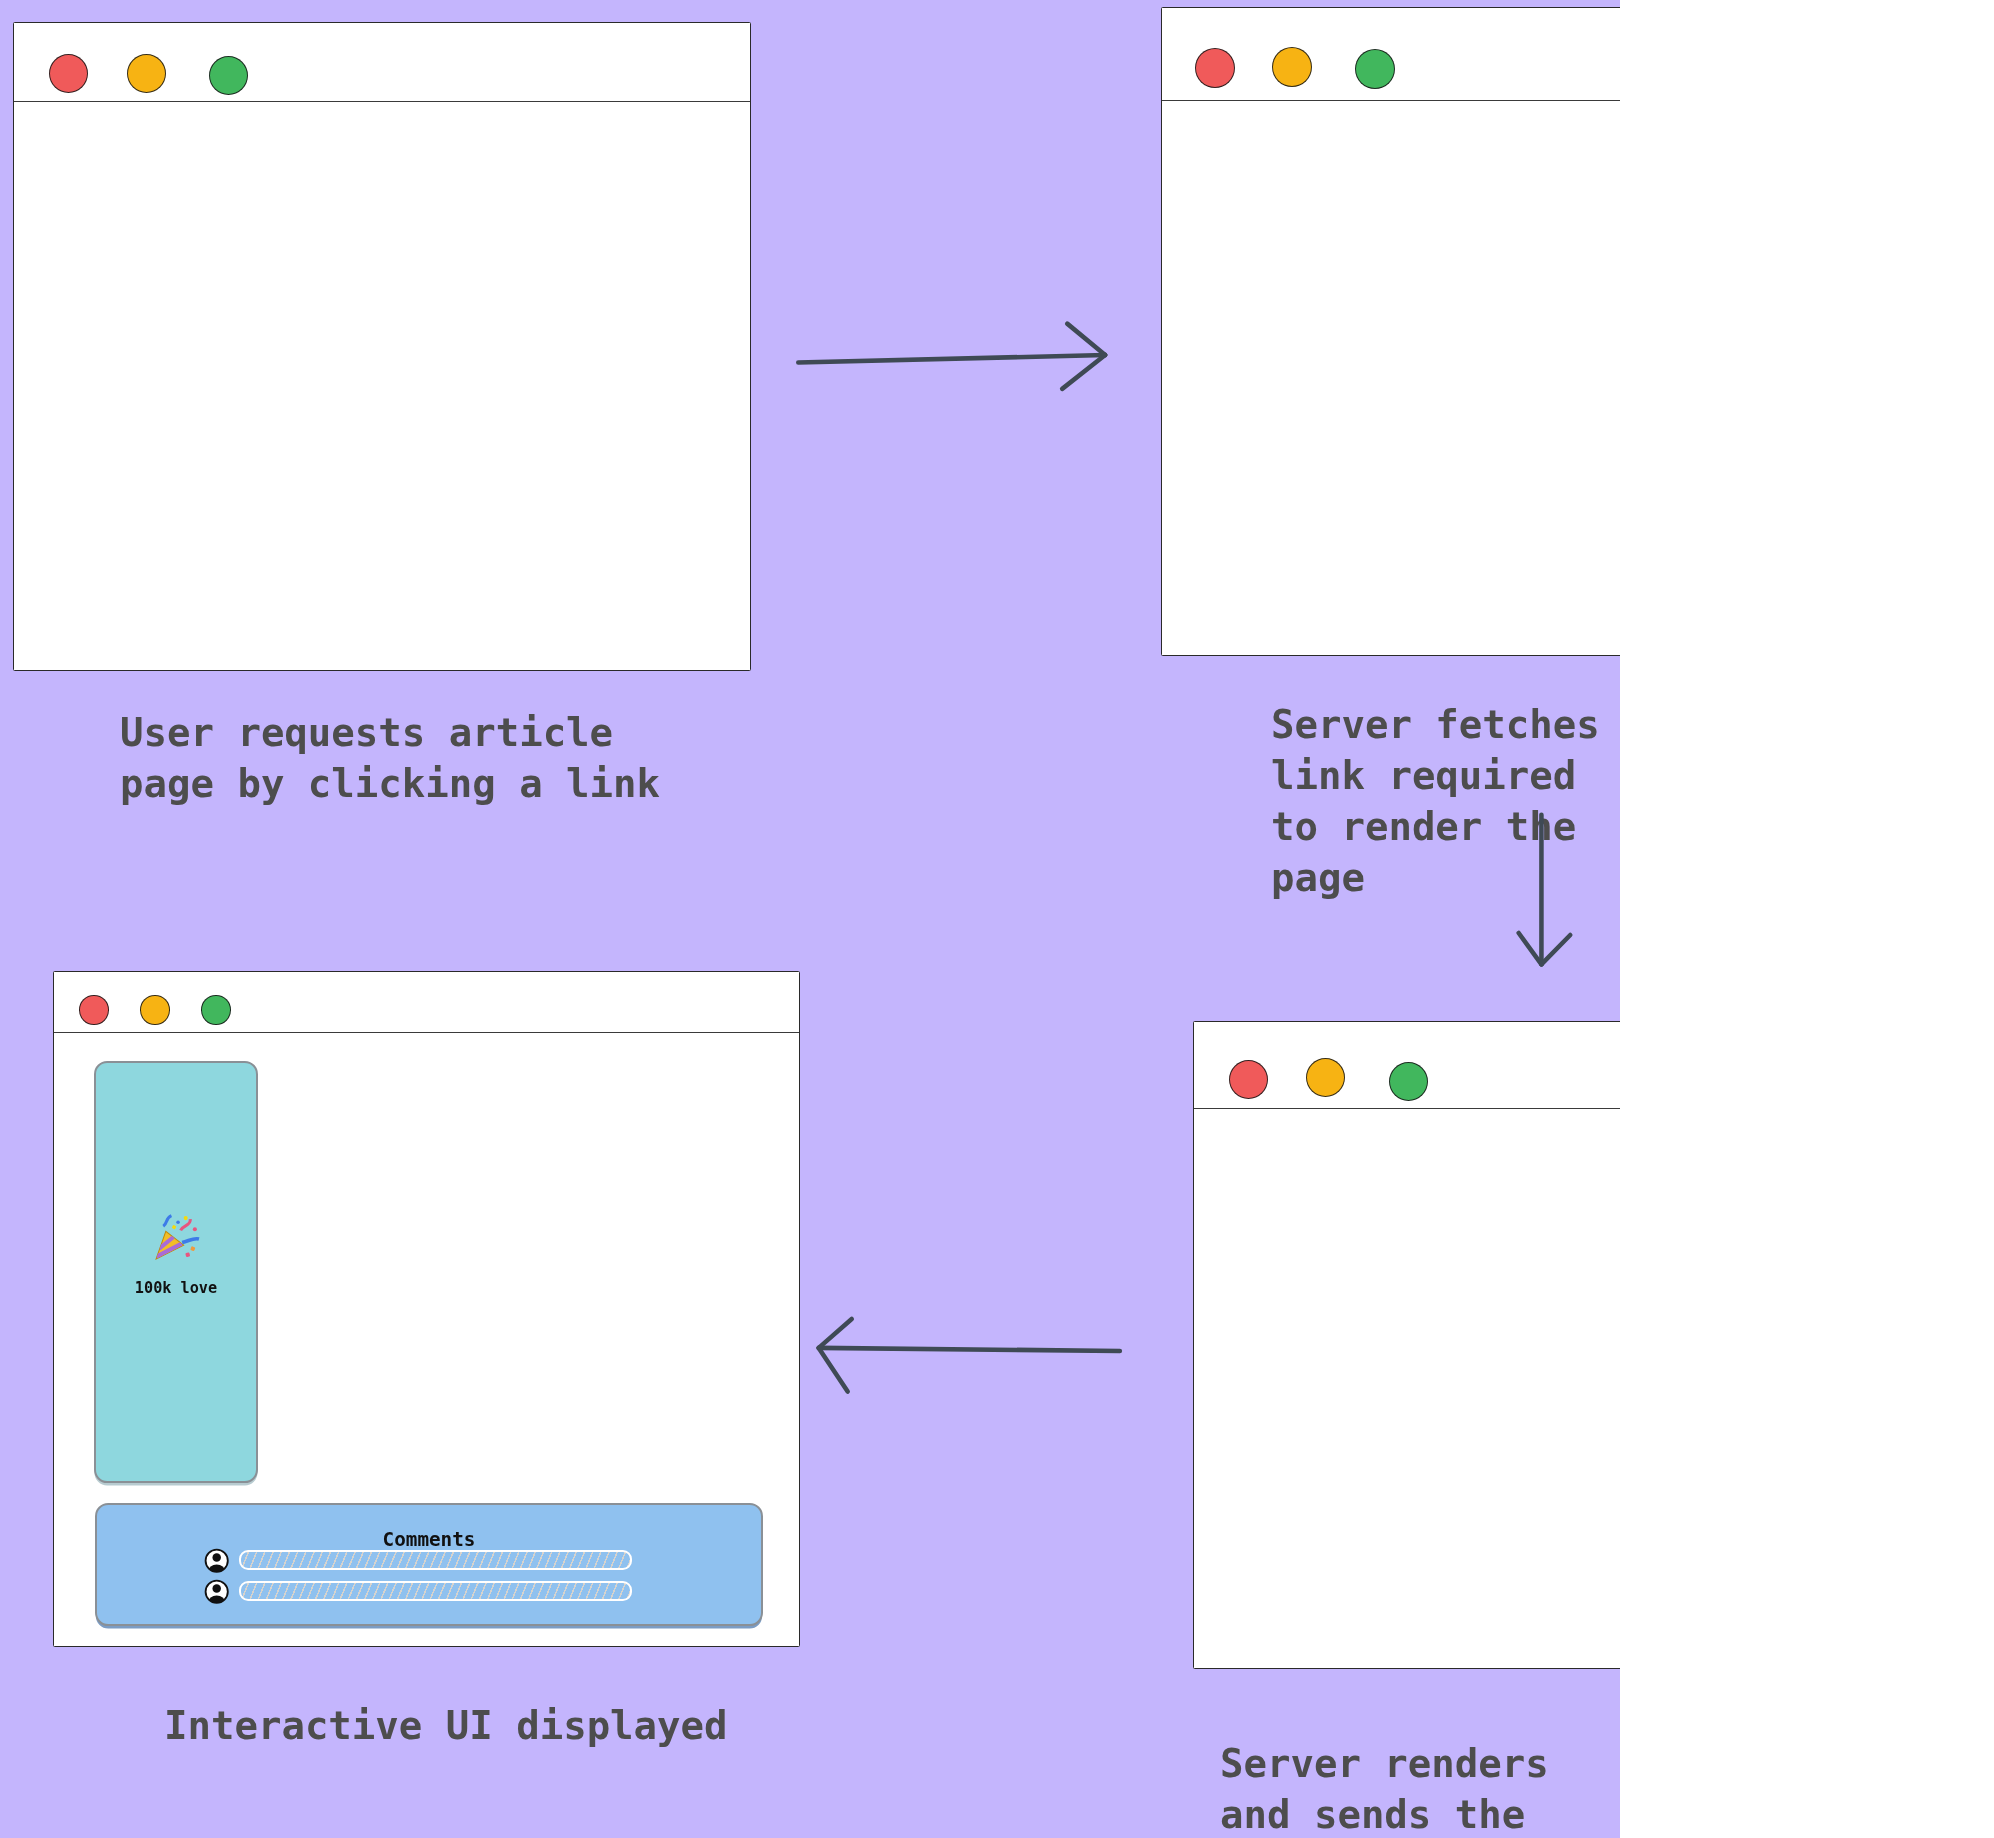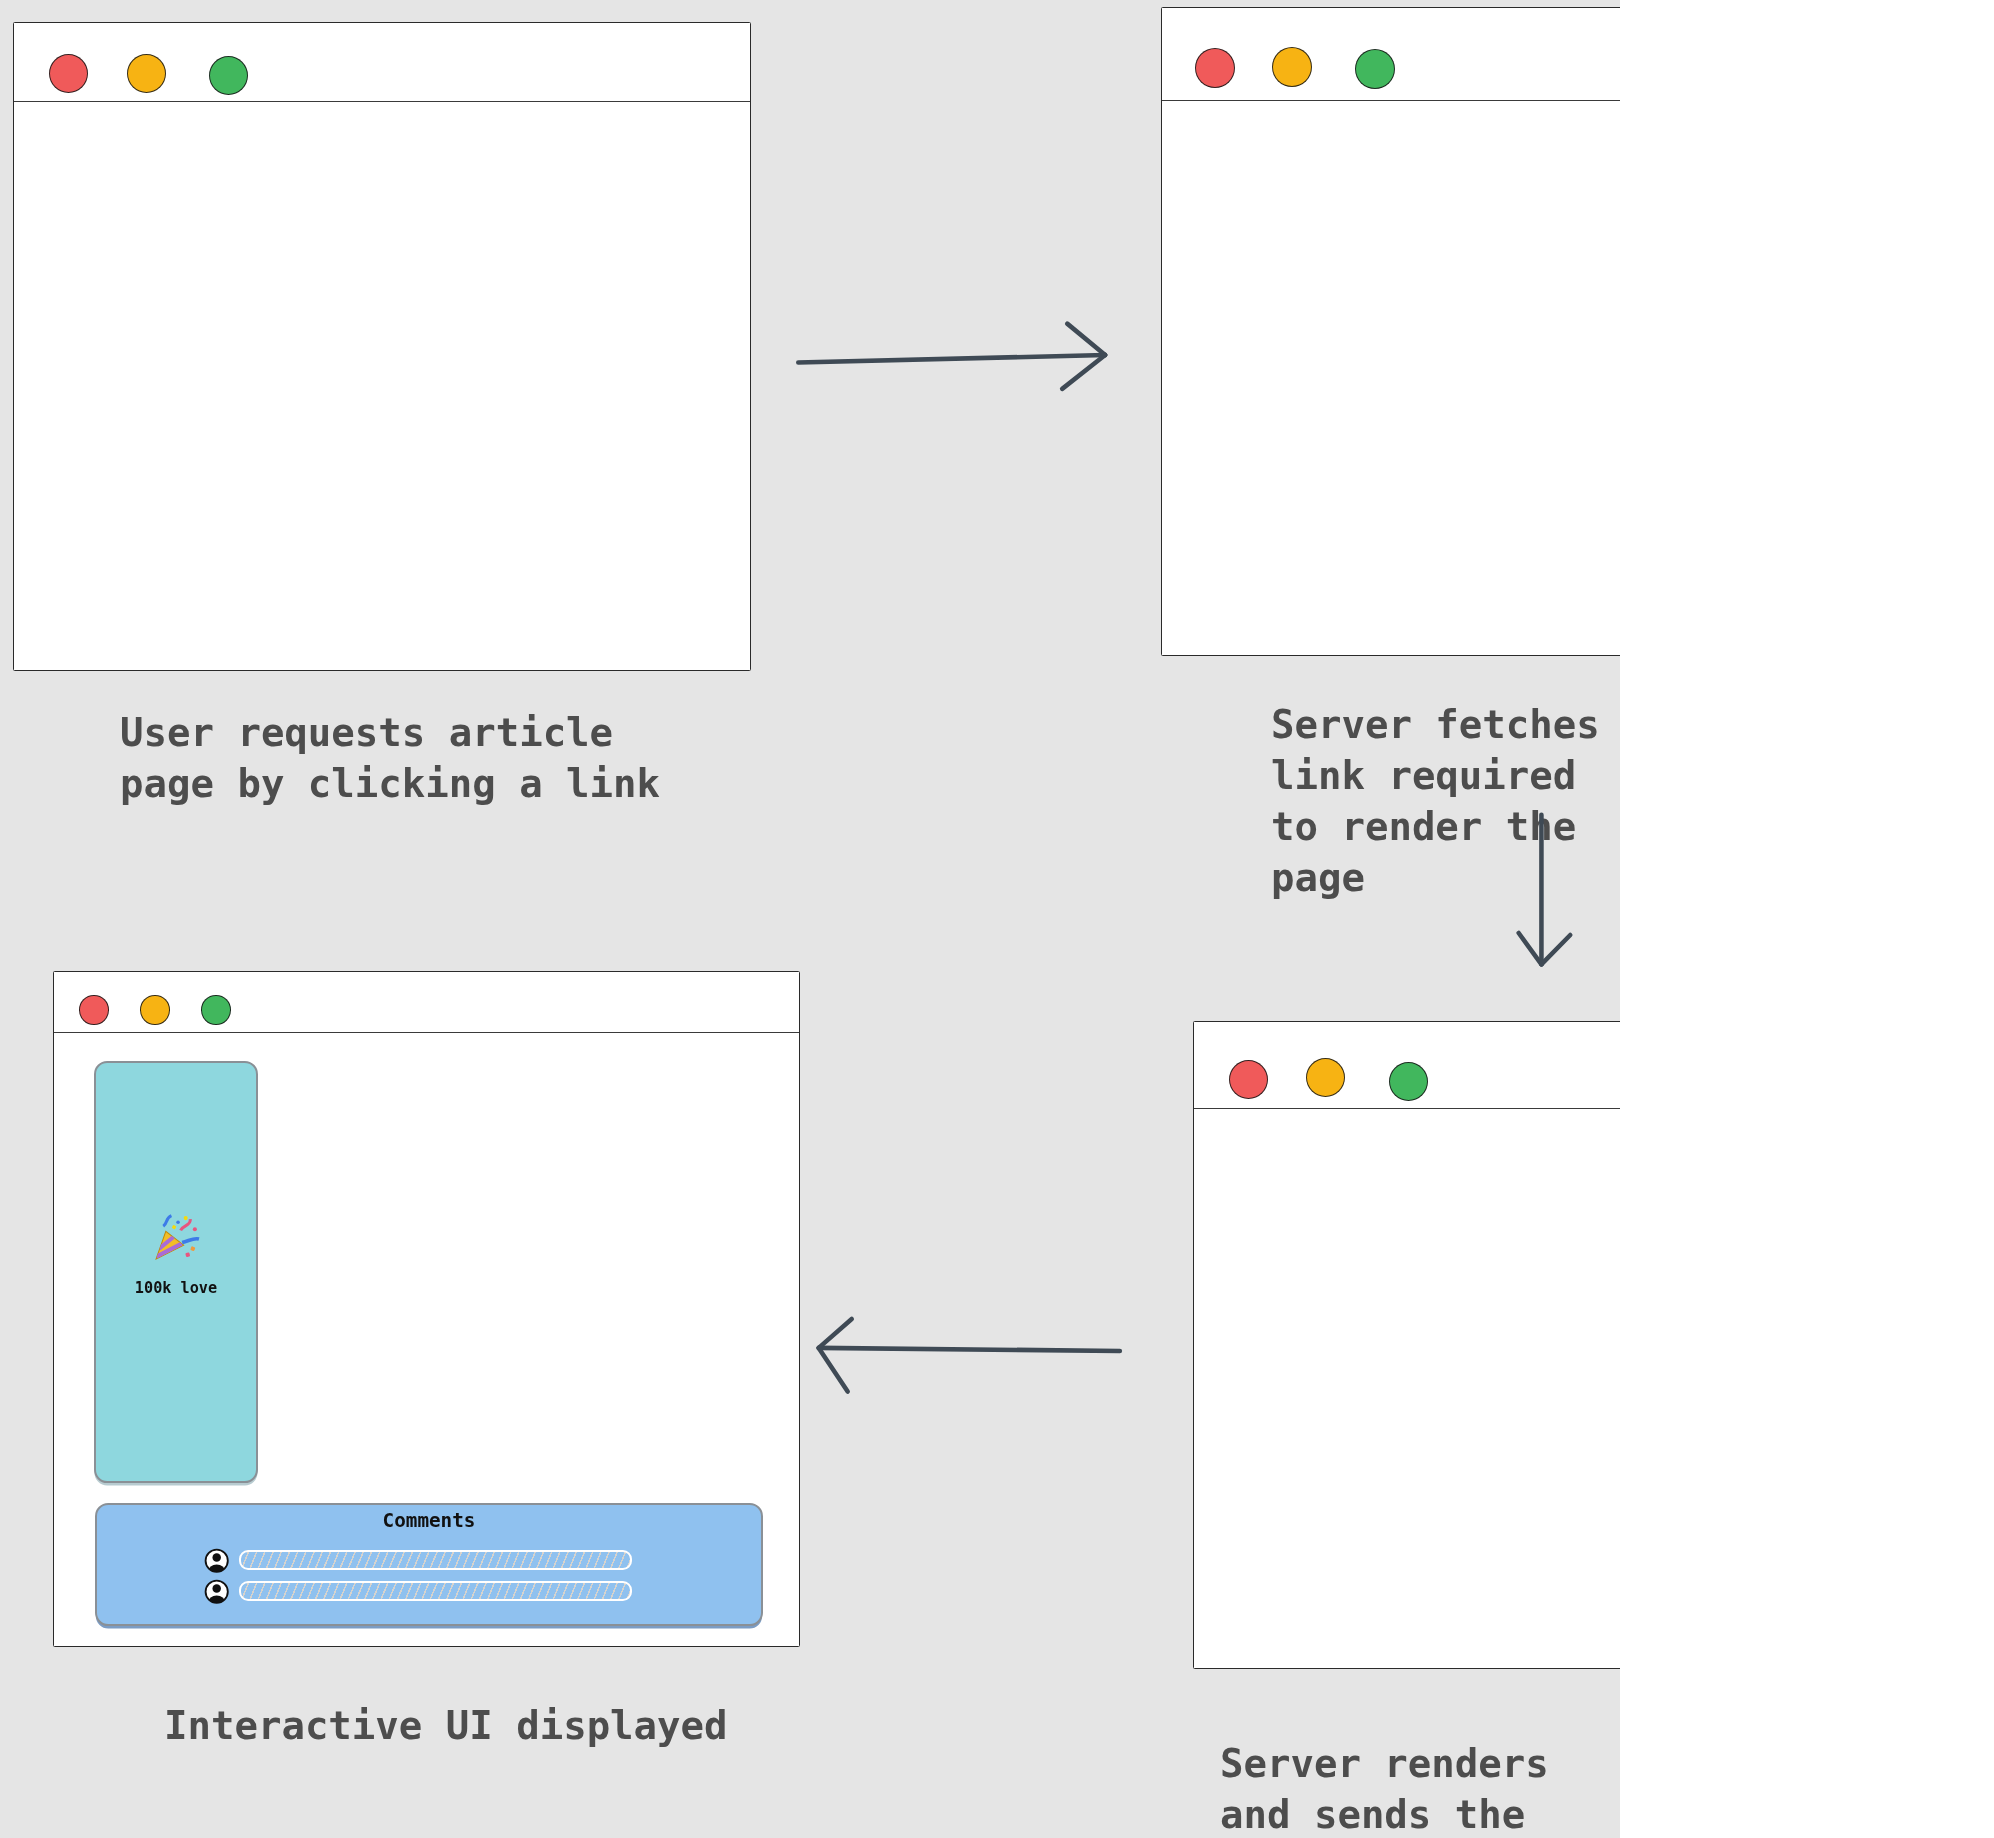--- a/index.html
+++ b/index.html
@@ -3,21 +3,21 @@
 <meta charset="utf-8">
 <style>
   :root{
     --window-bg:#FFFFFF; --border-dark:#2A2A2A; --traffic-red:#F05A5A;
     --traffic-yellow:#F7B313; --traffic-green:#41B75D; --panel-teal:#8ED7DE;
     --panel-blue:#8FC1EF; --hatch-gray:#D6D3CE; --caption-text:#4D4D4D;
     --arrow-color:#3F4A55; --label-text:#111111; --panel-edge:#8A9096;
   }
   *{box-sizing:border-box;margin:0;padding:0;}
   body{background:#fff;font-family:"DejaVu Sans Mono","Liberation Mono",monospace;}
-  #stage{position:relative;width:1620px;height:1839px;background:#e5e5e5;overflow:hidden;text-decoration:underline;}
+  #stage{position:relative;width:1620px;height:1839px;background:#c4b5fd;overflow:hidden;text-decoration:underline;}
 
   .window{position:absolute;background:var(--window-bg);border:1.5px solid var(--border-dark);border-radius:1.5px;}
   .titlebar{position:relative;width:100%;border-bottom:1px solid #3a3a3a;}
   .dot{position:absolute;border-radius:50%;border:1px solid rgba(20,20,20,.85);}
   .dot.red{background:var(--traffic-red);}
   .dot.yellow{background:var(--traffic-yellow);}
   .dot.green{background:var(--traffic-green);}
 
   .caption{position:absolute;color:var(--caption-text);font-size:39px;line-height:51px;
            font-weight:bold;white-space:pre-line;letter-spacing:0;}
@@ -120,21 +120,21 @@
         <circle cx="55" cy="18" r="3.5" fill="#3D7BE8"></circle>
         <rect x="80" y="66" width="8" height="8" rx="2" transform="rotate(20 84 70)" fill="#F09A3E"></rect>
         <rect x="70" y="78" width="8" height="8" rx="2" transform="rotate(-15 74 82)" fill="#E8557F"></rect>
         <rect x="44" y="24" width="7" height="7" rx="2" transform="rotate(30 47 27)" fill="#F5D90F"></rect>
       </svg>
       <div class="likes-label" style="top:216px;">100k love</div>
     </div>
 
 
     <div class="panel blue" style="left:41px;top:531px;width:668px;height:123px;">
-      <div class="panel-title" style="top:4px;font-size:19.3px;">Comments</div>
+      <div class="panel-title" style="top:23px;font-size:19.3px;">Comments</div>
 
       <div>
         <svg class="avatar" style="left:107px;top:43px;" width="25.4" height="25.4" viewBox="0 0 48 48">
           <defs>
               <clipPath id="avclip1">
                 <circle cx="24" cy="24" r="21"></circle>
               </clipPath>
             </defs>
           <circle cx="24" cy="24" r="21" fill="#fff" stroke="#111" stroke-width="3.5"></circle>
           <g clip-path="url(#avclip1)">

